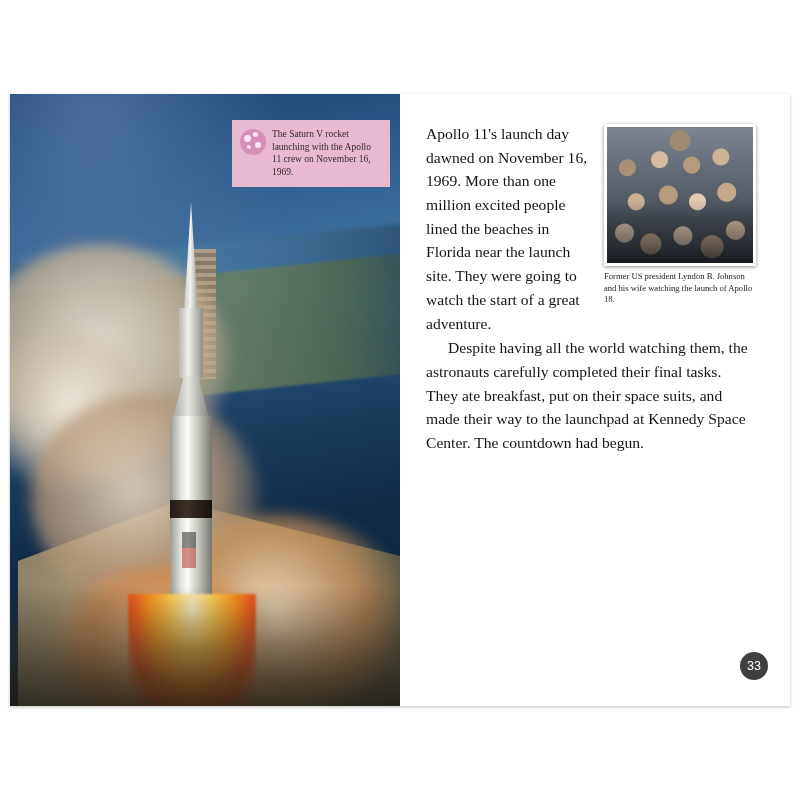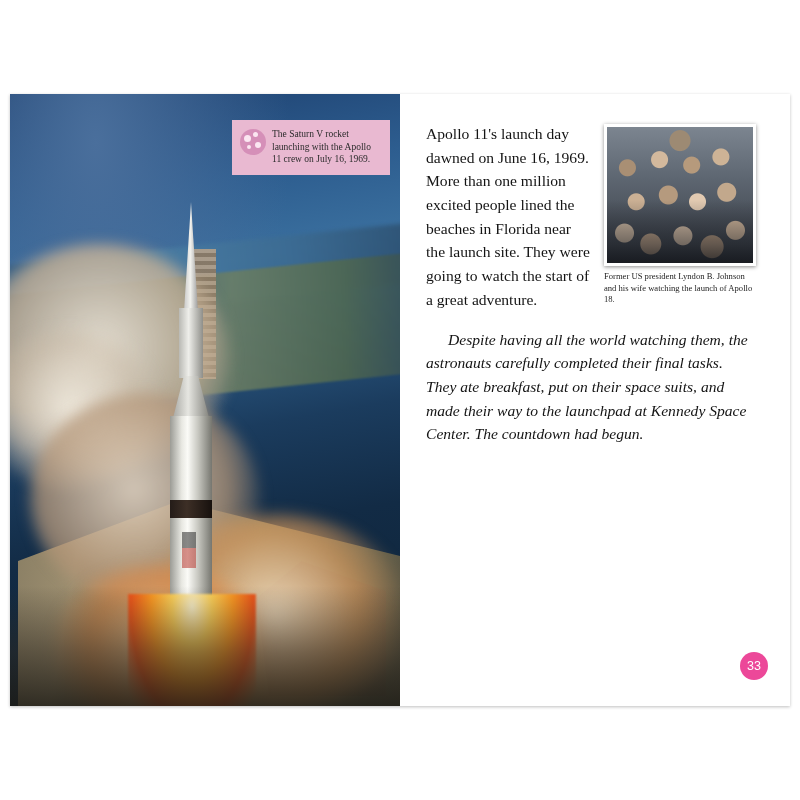--- a/index.html
+++ b/index.html
@@ -236,27 +236,27 @@
     color: #1d1d1d;
     margin-top: 5px;
   }
   .body-text {
     font-size: 15.6px;
     line-height: 1.52;
     color: #141414;
     text-align: left;
   }
   .body-text p { margin: 0; }
-  .body-text p + p { text-indent: 22px; margin-top: 16px; font-style: italic; }
+  .body-text p + p { text-indent: 22px; margin-top: 1px; }
   .page-number {
     position: absolute;
     right: 22px; bottom: 26px;
     width: 28px; height: 28px;
     border-radius: 50%;
-    background: #ec4899;
+    background: #404040;
     color: #ffffff;
     font-size: 12.5px;
     display: flex;
     align-items: center;
     justify-content: center;
     font-family: "Liberation Sans", sans-serif;
   }
 </style>
 </head>
 <body>
@@ -290,35 +290,35 @@
     <div class="flame"></div>
     <div class="pad-dark"></div>
 
     <div class="photo-caption">
       <span class="caption-dots">
         <i></i>
           <i></i>
           <i></i>
           <i></i>
       </span>
-      <span>The Saturn V rocket launching with the Apollo 11 crew on July 16, 1969.</span>
+      <span>The Saturn V rocket launching with the Apollo 11 crew on November 16, 1969.</span>
     </div>
   </div>
 
   <div class="page-right">
 
     <figure class="inset-figure">
       <div class="inset-photo">
         <div class="crowd"></div>
         <div class="crowd-dark"></div>
       </div>
       <figcaption class="inset-caption">Former US president Lyndon B. Johnson and his wife watching the launch of Apollo 18.</figcaption>
     </figure>
 
     <div class="body-text">
-      <p>Apollo 11's launch day dawned on June 16, 1969. More than one million excited people lined the beaches in Florida near the launch site. They were going to watch the start of a great adventure.</p>
+      <p>Apollo 11's launch day dawned on November 16, 1969. More than one million excited people lined the beaches in Florida near the launch site. They were going to watch the start of a great adventure.</p>
       <p>Despite having all the world watching them, the astronauts carefully completed their final tasks. They ate breakfast, put on their space suits, and made their way to the launchpad at Kennedy Space Center. The countdown had begun.</p>
     </div>
 
     <div class="page-number">33</div>
   </div>
 
 </div>
 
 </body></html>

